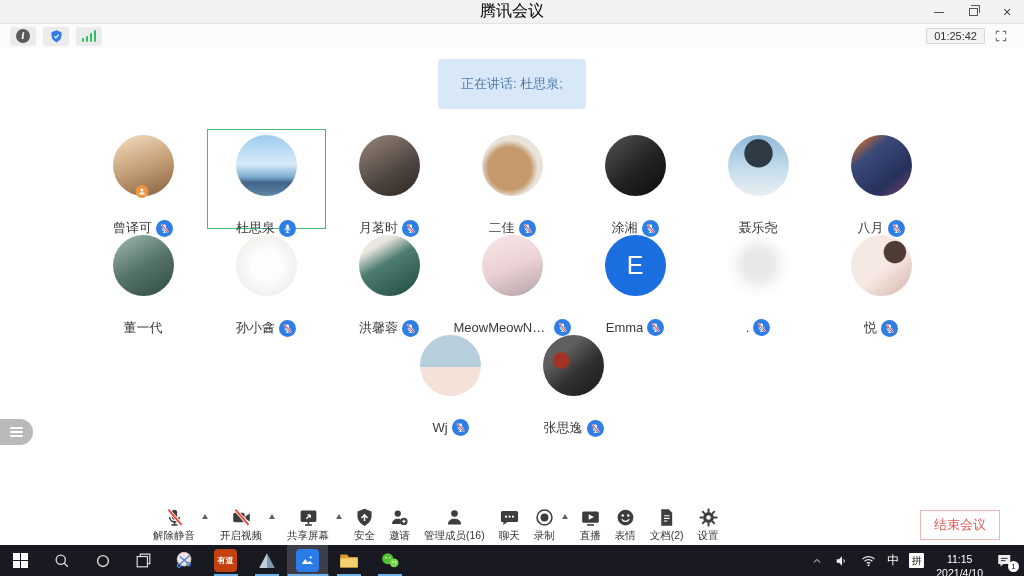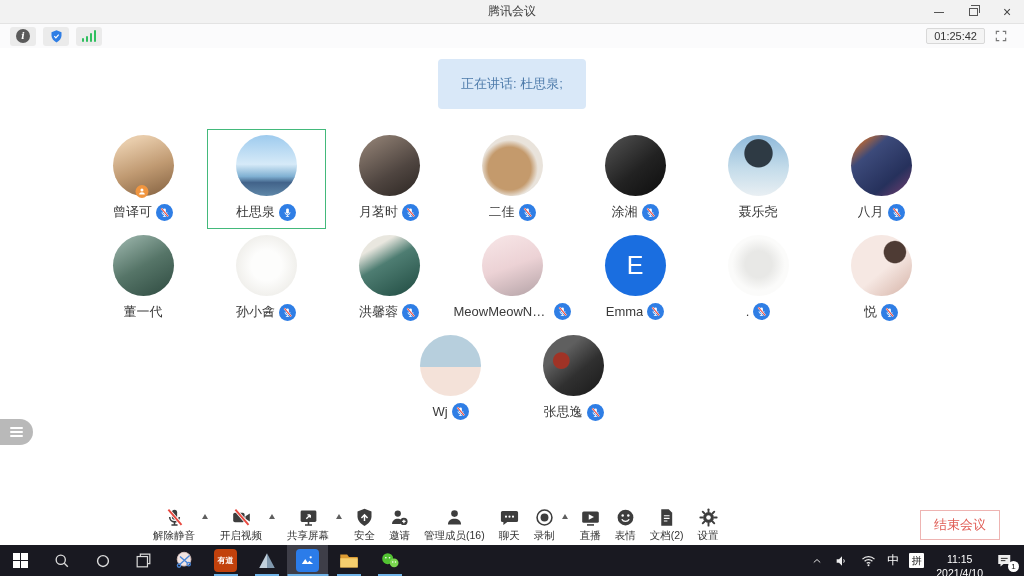--- a/index.html
+++ b/index.html
@@ -3,21 +3,21 @@
 <meta charset="utf-8">
 <style>
   * { margin:0; padding:0; box-sizing:border-box; }
   html,body { width:1024px; height:576px; overflow:hidden; }
   body { font-family:"Liberation Sans","DejaVu Sans",sans-serif; background:#fff; }
   .screen { position:relative; width:1024px; height:576px; display:flex; flex-direction:column; }
 
   
   .titlebar { height:24px; background:#f2f2f2; border-bottom:1px solid #e3e3e3;
     display:flex; align-items:center; justify-content:center; position:relative; flex:0 0 auto; }
-  .titlebar .title { font-size:12px; color:#404040; }
+  .titlebar .title { font-size:16px; color:#000000; }
   .win-controls { position:absolute; right:0; top:0; height:24px; display:flex; align-items:center; }
   .win-btn { width:34px; height:24px; display:flex; align-items:center; justify-content:center; color:#555; }
   .min-glyph { width:10px; height:0; border-top:1px solid #555; display:block; }
   .restore-glyph { position:relative; width:9px; height:8px; border:1px solid #555; background:#f2f2f2; display:block; }
   .restore-glyph::before { content:""; position:absolute; left:1px; top:-4px; width:8px; height:7px; border:1px solid #555; border-bottom:none; border-left:none; }
   .close-glyph { font-size:14px; line-height:1; color:#444; }
 
   
   .statusbar { height:24px; background:#fbfbfc; display:flex; align-items:center; padding:0 10px; flex:0 0 auto; }
   .pill { min-width:26px; height:19px; background:#ebebeb; border-radius:3px; display:flex; align-items:center; justify-content:center; margin-right:7px; }
@@ -28,21 +28,21 @@
   .status-right { margin-left:auto; display:flex; align-items:center; }
   .timer-box { border:1px solid #d8d8d8; background:#f4f4f4; border-radius:2px; padding:1px 7px; font-size:11px; color:#333; margin-right:9px; }
 
   
   .main { position:relative; height:457px; background:#fff; flex:0 0 auto; }
   .banner { margin:11px auto 0; width:fit-content; background:#d9e8f8; color:#4f7cab;
     font-size:13px; padding:16px 23px; border-radius:4px; }
   .grid { margin-top:20px; display:flex; flex-direction:column; align-items:center; }
   .p-row { display:flex; justify-content:center; }
   .tile { width:119px; height:100px; display:flex; flex-direction:column; align-items:center;
-    padding-top:5px; border:1px solid transparent; margin:0 2px; }
+    padding-top:5px; border:1px solid transparent; margin:0 2px;gap:16px; }
   .tile.speaking { border-color:#43b97b; }
   .avatar { position:relative; width:61px; height:61px; border-radius:50%; flex:0 0 auto; }
   .avatar .letter { position:absolute; inset:0; display:flex; align-items:center; justify-content:center;
     color:#fff; font-size:25px; }
   .host-badge { position:absolute; bottom:-2px; left:50%; transform:translateX(-58%); width:13px; height:13px;
     border-radius:50%; background:#f0953f; display:flex; align-items:center; justify-content:center; }
   .name-row { margin-top:7px; display:flex; align-items:center; max-width:117px; }
   .p-name { font-size:13px; color:#3a3a3a; white-space:nowrap; overflow:hidden; text-overflow:ellipsis; }
   .mic-badge { width:17px; height:17px; border-radius:50%; background:#2f7ee5; margin-left:4px;
     display:flex; align-items:center; justify-content:center; flex:0 0 auto; }

